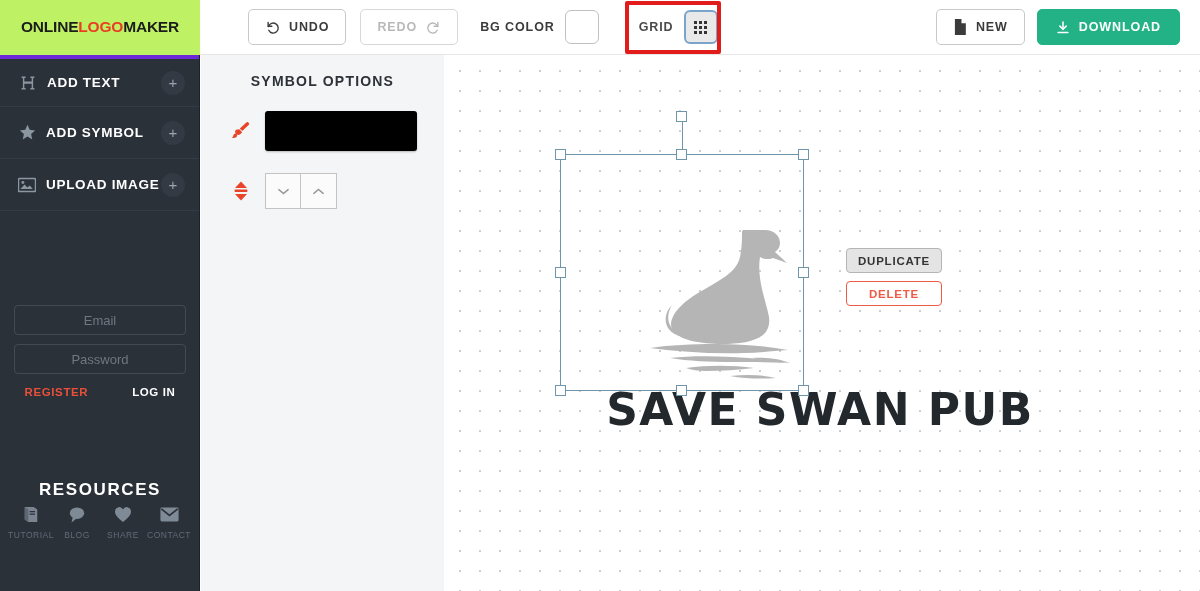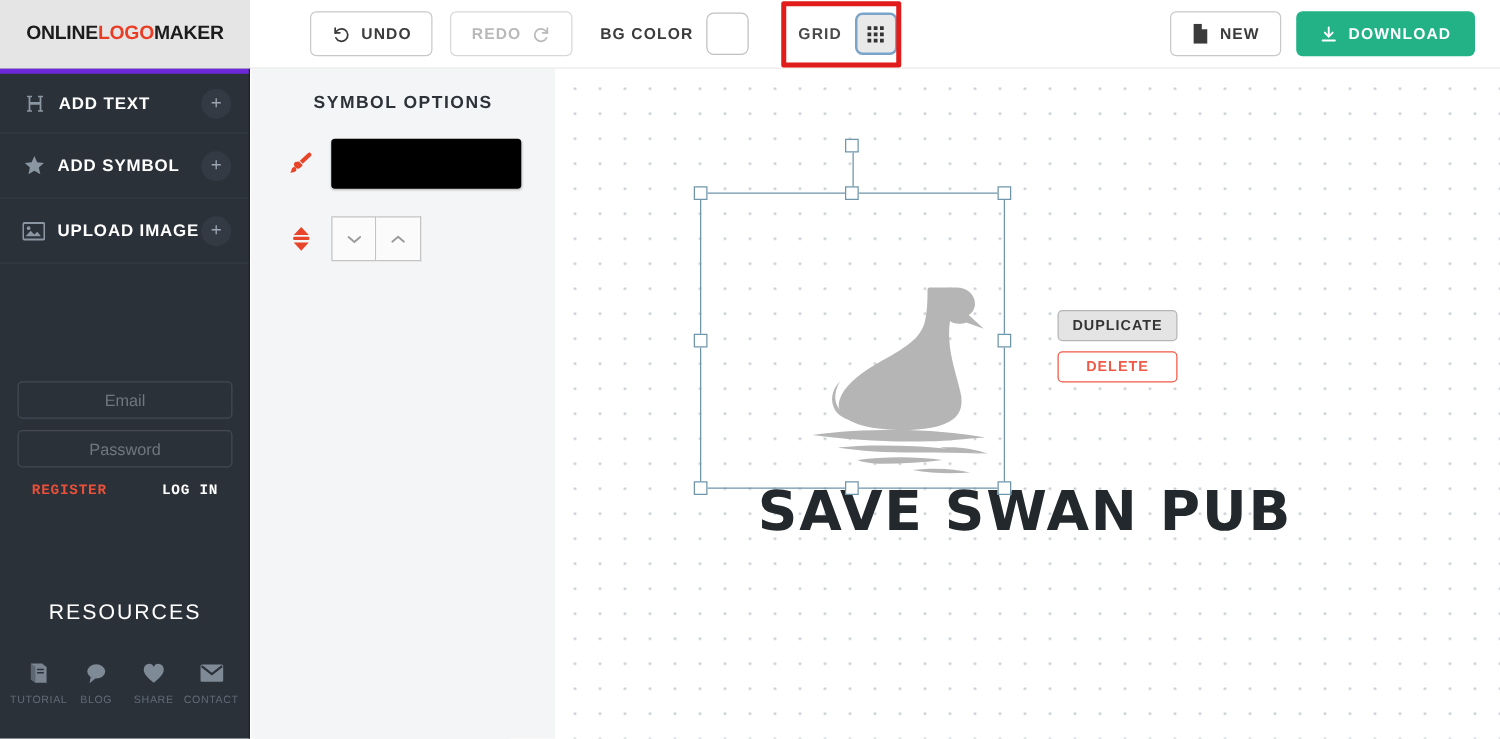--- a/index.html
+++ b/index.html
@@ -12,21 +12,21 @@
 
   
   .topbar {
     position: absolute; left: 0; top: 0; width: 1200px; height: 55px;
     background: #ffffff; border-bottom: 1px solid #e6e6e6;
     display: flex; align-items: center;
   }
   .brand {
     width: 200px; height: 55px; display: flex; align-items: center;
     justify-content: center; font-weight: bold; font-size: 15.5px;
-    letter-spacing: -0.2px; color: #1c1c1c; background: #e5e5e5;
+    letter-spacing: -0.2px; color: #1c1c1c; background: #bef264;
   }
   .brand .red { color: #ea3d23; }
 
   .tool-left {
     display: flex; align-items: center; gap: 14px;
     margin-left: 48px; height: 55px;
   }
   .tbtn {
     display: flex; align-items: center; justify-content: center; gap: 9px;
     height: 36px; padding: 0 16px; border: 1px solid #c9c9c9;
@@ -104,29 +104,28 @@
   .auth { position: absolute; left: 0; top: 250px; width: 200px; padding: 0 14px; }
   .auth input {
     width: 100%; height: 30px; margin-bottom: 9px; background: transparent;
     border: 1px solid #434a54; border-radius: 4px; color: #c7ccd2;
     text-align: center; font-size: 13px; font-family: "Liberation Sans", sans-serif;
   }
   .auth input::placeholder { color: #6f7781; }
   .auth-links {
     display: flex; align-items: center; justify-content: center; gap: 44px;
     margin-top: 3px;
-    font-family: Liberation Mono, monospace;
   }
   .lnk-register { color: #e8503a; font-size: 11.5px; font-weight: bold; letter-spacing: 0.6px; cursor: pointer; }
   .lnk-login { color: #ffffff; font-size: 11.5px; font-weight: bold; letter-spacing: 0.6px; cursor: pointer; }
 
   .resources { position: absolute; left: 0; top: 425px; width: 200px; text-align: center; }
   .res-title {
-    color: #ffffff; font-size: 17px; font-weight: normal; letter-spacing: 1.6px;
-    margin-bottom: 28px;
+    color: #ffffff; font-size: 17px; font-weight: bold; letter-spacing: 1.6px;
+    margin-bottom: 4px;
   }
   .res-row { display: flex; justify-content: space-around; padding: 0 8px; }
   .res-item { display: flex; flex-direction: column; align-items: center; gap: 6px; cursor: pointer; width: 46px; }
   .res-ic { color: #7f8a97; display: flex; align-items: center; justify-content: center; height: 20px; }
   .res-lbl { color: #616b77; font-size: 8.5px; letter-spacing: 0.5px; }
 
   
   .options {
     position: absolute; left: 201px; top: 55px; width: 243px; height: 536px;
     background: #f4f5f7;

